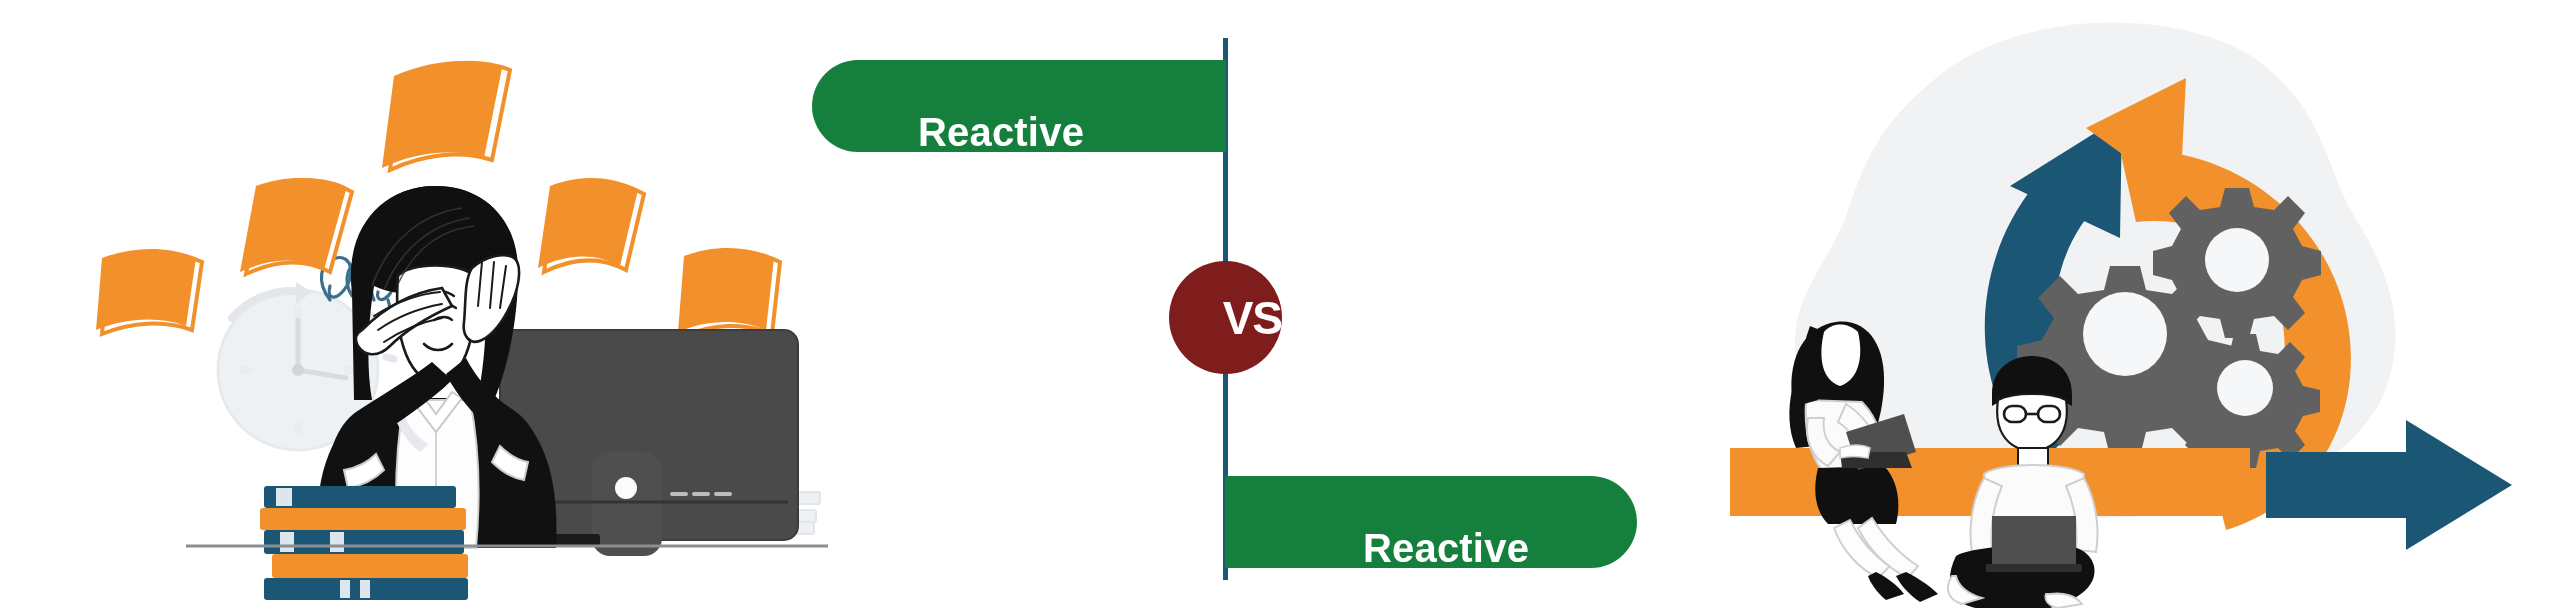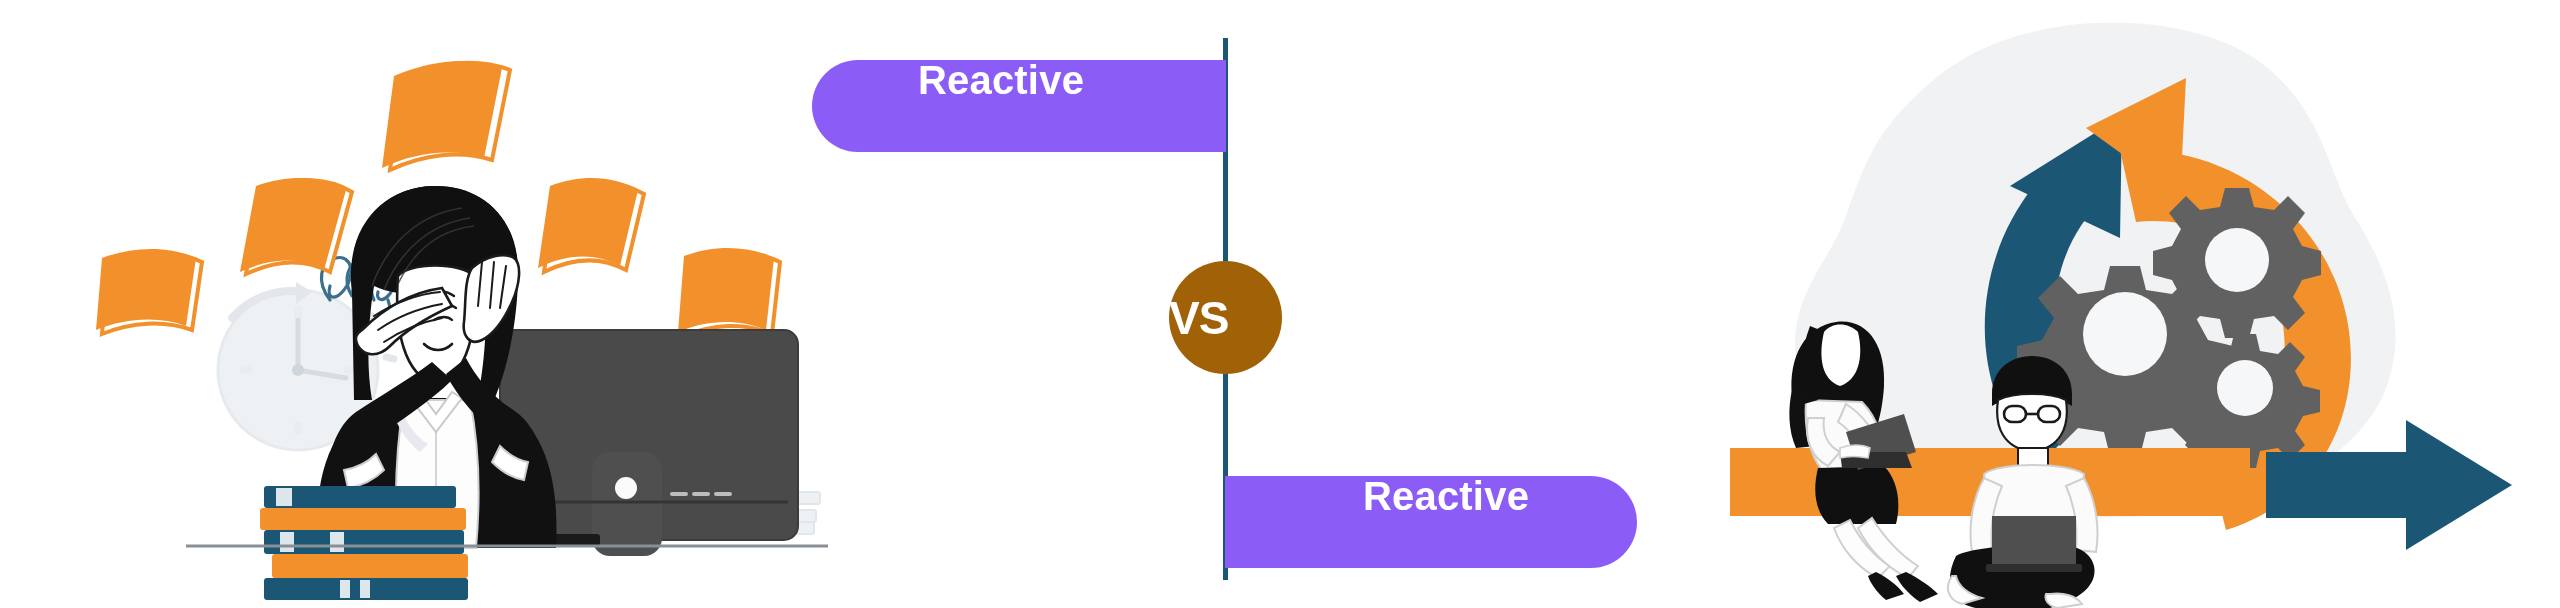--- a/index.html
+++ b/index.html
@@ -42,23 +42,23 @@
     position: absolute;
     left: 423px;
     top: 38px;
     width: 5px;
     height: 542px;
     background: #1b5675;
   }
   .pill {
     position: absolute;
     height: 92px;
-    background: #8b5cf6;
+    background: #15803d;
     display: flex;
-    align-items: flex-start;
+    align-items: flex-end;
     justify-content: center;
     box-sizing: border-box;
   }
   #pill-reactive {
     left: 12px;
     top: 60px;
     width: 414px;
     border-radius: 46px 0 0 46px;
     padding-right: 36px;
   }
@@ -77,24 +77,24 @@
     line-height: 1;
     white-space: nowrap;
   }
   #vs-badge {
     position: absolute;
     left: 369px;
     top: 261px;
     width: 113px;
     height: 113px;
     border-radius: 50%;
-    background: #a16207;
+    background: #7f1d1d;
     display: flex;
     align-items: center;
-    justify-content: flex-start;
+    justify-content: flex-end;
   }
   #vs-label {
     color: #ffffff;
     font-size: 46px;
     font-weight: bold;
     line-height: 1;
     letter-spacing: -1px;
   }
 </style>
 </head>

